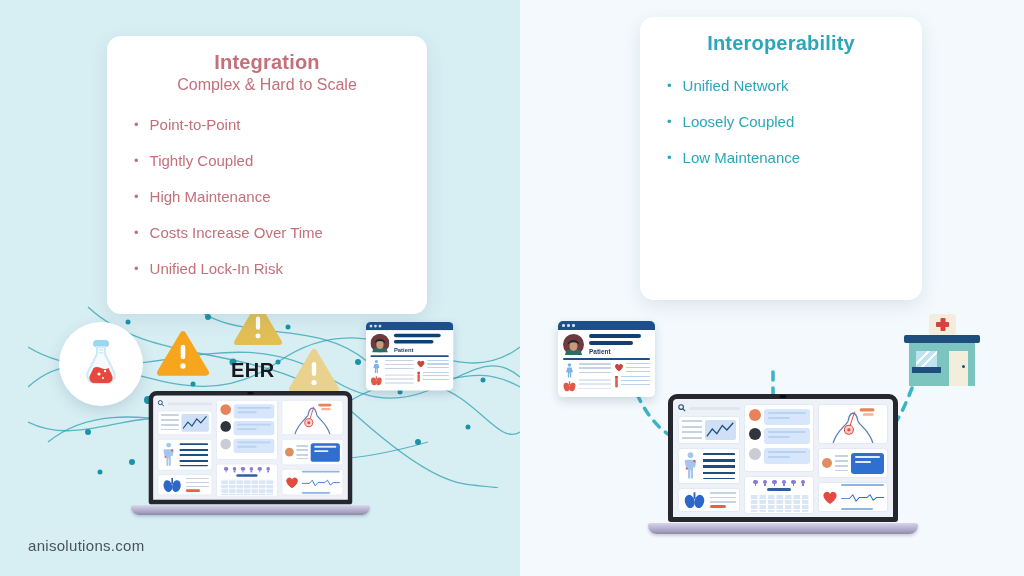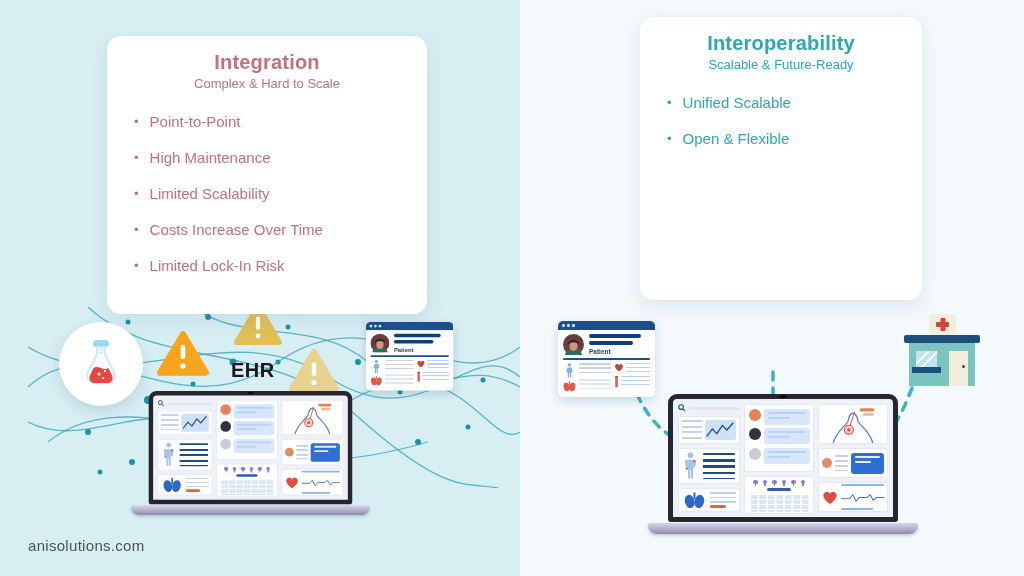--- a/index.html
+++ b/index.html
@@ -9,21 +9,21 @@
   .half { position:absolute; top:0; height:576px; }
   #half-left  { left:0; width:520px; background:#d7eef3; }
   #half-right { left:520px; width:504px; background:#f3f9fc; }
 
   
   .card { position:absolute; background:#fff; border-radius:14px;
           box-shadow:0 6px 18px rgba(70,110,140,.13); text-align:center; z-index:5; }
   #card-integration { left:107px; top:36px;  width:320px; height:278px; }
   #card-interop     { left:640px; top:17px;  width:282px; height:283px; }
   .card h2  { margin:15px 8px 2px; font-size:20px; font-weight:700; letter-spacing:.2px; }
-  .card .sub{ font-size:13px; font-weight:500; }
+  .card .sub{ font-size:16px; font-weight:500; }
   #card-integration h2, #card-integration .sub, #card-integration li { color:#c4707a; }
   #card-interop h2,     #card-interop .sub,     #card-interop li     { color:#2ba7b8; }
   .card ul { list-style:none; margin:22px 0 0; padding:0 10px 0 27px; text-align:left; }
   .card li { font-size:15px; font-weight:500; margin-bottom:19px; display:flex; align-items:center; }
   .card li::before { content:"•"; margin-right:11px; font-size:13px; }
 
   
   #net { position:absolute; left:28px; top:292px; z-index:1; }
   #net path { fill:none; stroke:#2fa2b2; stroke-width:1.3; opacity:.75; }
   #net circle { fill:#1b93a6; }
@@ -186,33 +186,33 @@
     <path d="M97,42 C108,66 122,82 146,92"></path>
     <path d="M233,20 L233,44"></path>
     <path d="M372,36 C362,62 354,76 341,88"></path>
   </svg>
 
   <div class="card" id="card-integration">
     <h2>Integration</h2>
     <div class="sub">Complex &amp; Hard to Scale</div>
     <ul>
         <li>Point-to-Point</li>
+        <li>Tightly Coupled</li>
         <li>High Maintenance</li>
-        <li>Limited Scalability</li>
         <li>Costs Increase Over Time</li>
-        <li>Limited Lock-In Risk</li>
+        <li>Unified Lock-In Risk</li>
       </ul>
   </div>
 
   <div class="card" id="card-interop">
     <h2>Interoperability</h2>
-    <div class="sub">Scalable &amp; Future-Ready</div>
     <ul>
-        <li>Unified Scalable</li>
-        <li>Open &amp; Flexible</li>
+        <li>Unified Network</li>
+        <li>Loosely Coupled</li>
+        <li>Low Maintenance</li>
       </ul>
   </div>
 
   <div class="flask-badge">
     <svg width="42" height="50" viewBox="0 0 42 50">
       <rect x="13" y="1" width="16" height="7" rx="3.5" fill="#9bd7f2"></rect>
       <path d="M17,8 h8 v7 l9,18 c2.4,5 -1.3,11 -6.8,11 H14.8 c-5.5,0 -9.2,-6 -6.8,-11 l9,-18 z" fill="#f6fbff" stroke="#cfeaf7" stroke-width="2"></path>
       <path d="M13.5,29 l-3.6,7.4 c-1.7,3.6 0.9,7.6 4.9,7.6 h12.4 c4,0 6.6,-4 4.9,-7.6 L28.5,29 c-5,3.6 -10,-3.6 -15,0 z" fill="#e8473f"></path>
       <circle cx="19" cy="35" r="1.6" fill="#fff"></circle>
         <circle cx="25" cy="32" r="1.2" fill="#fff"></circle>

